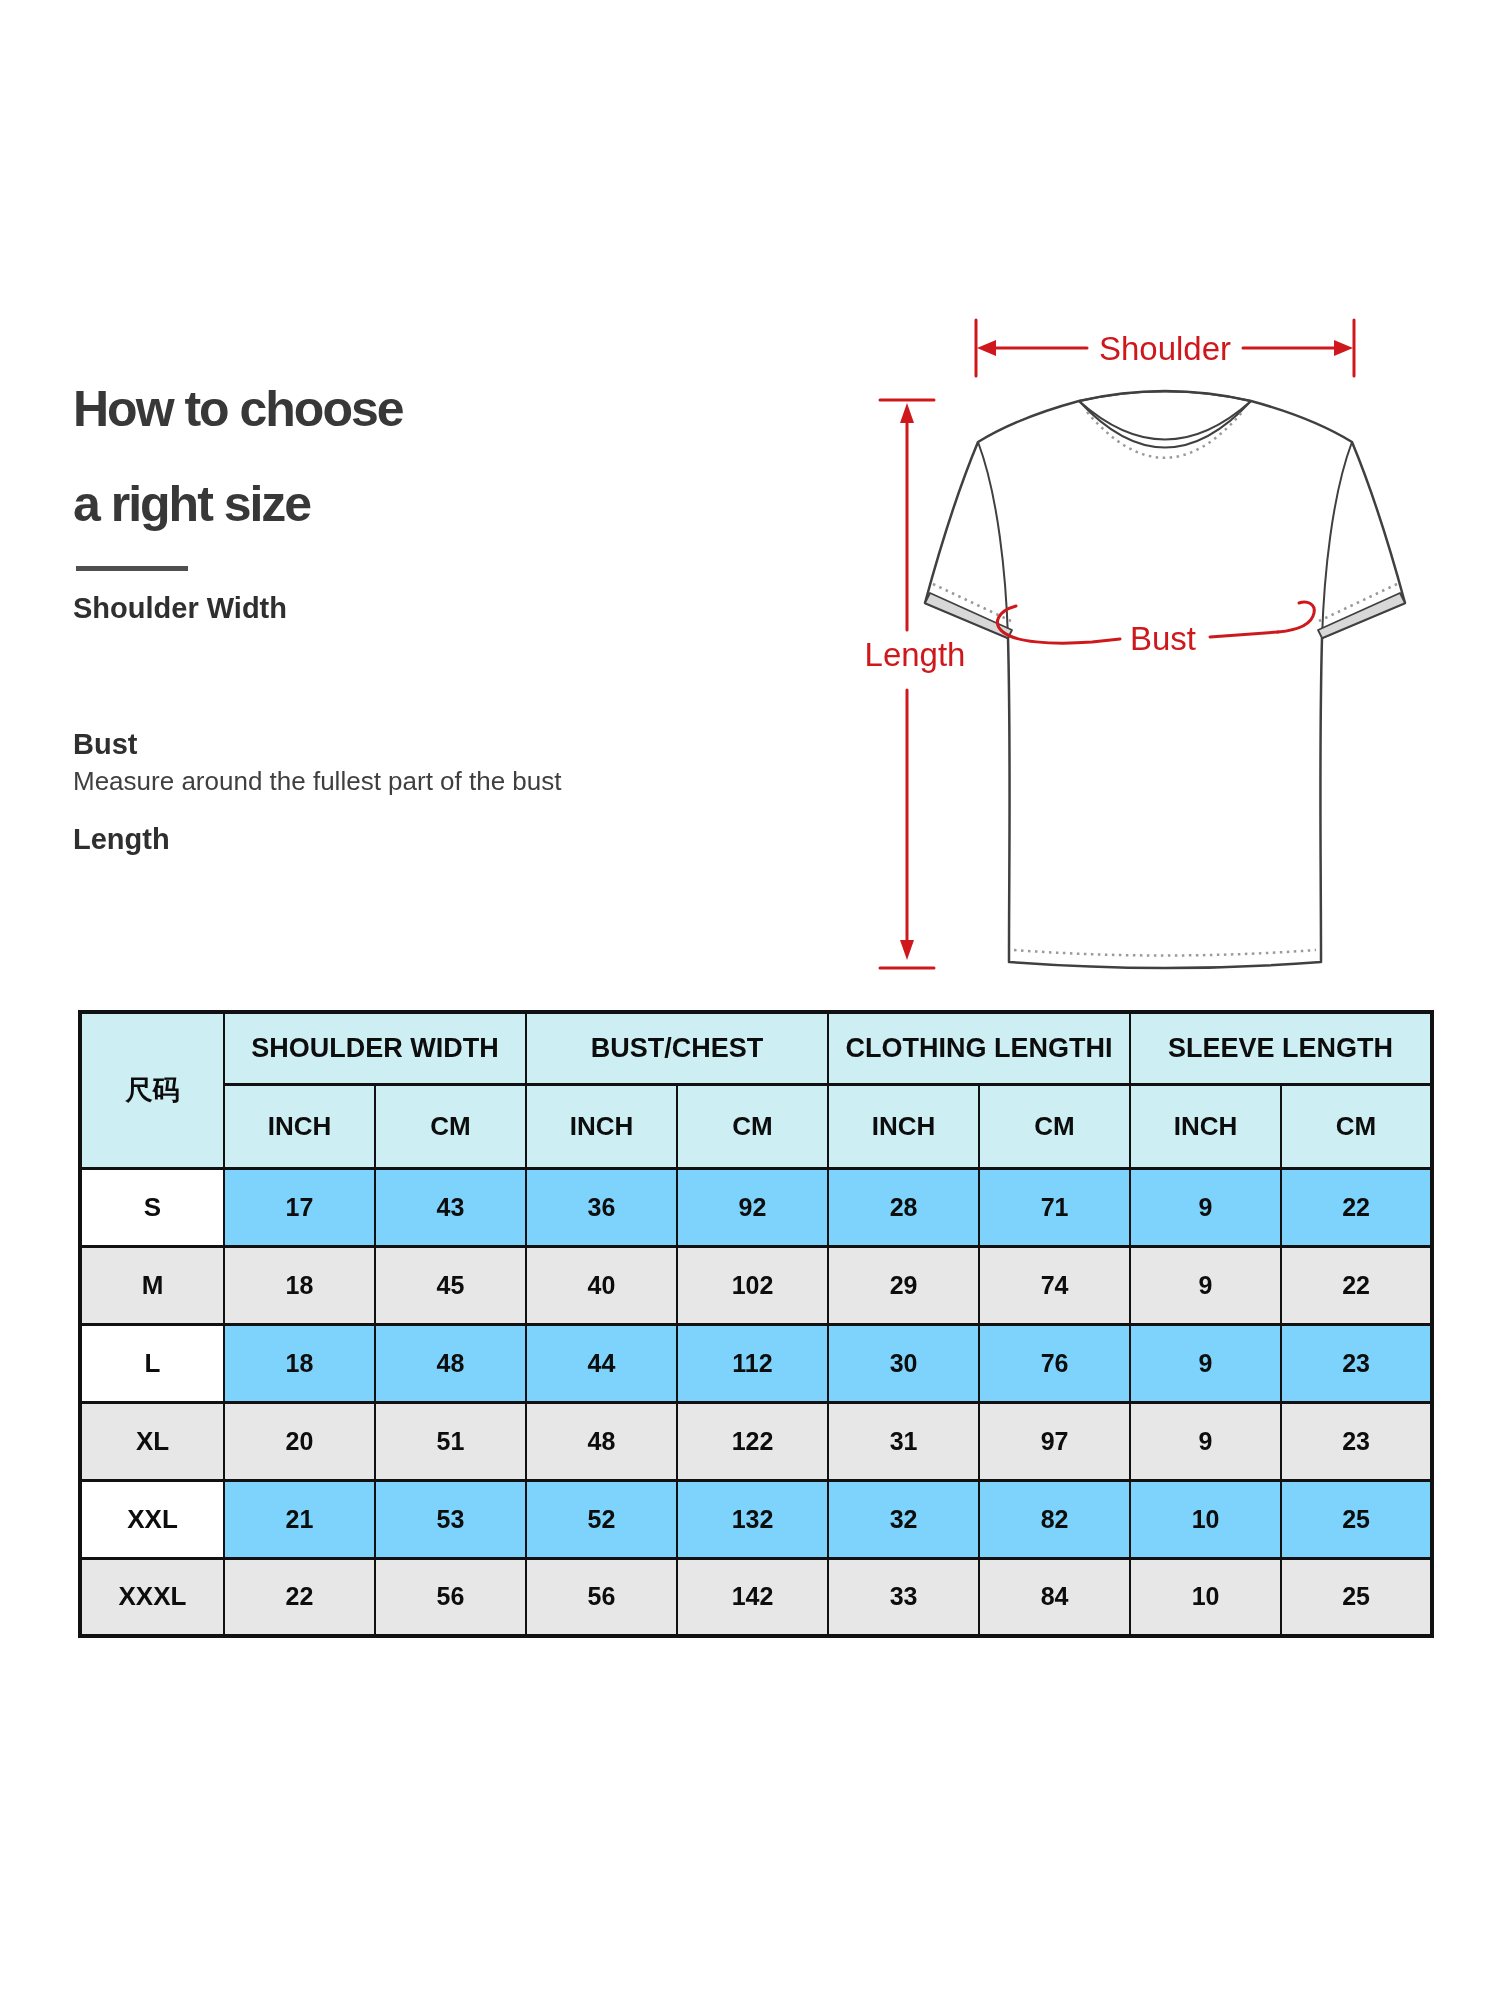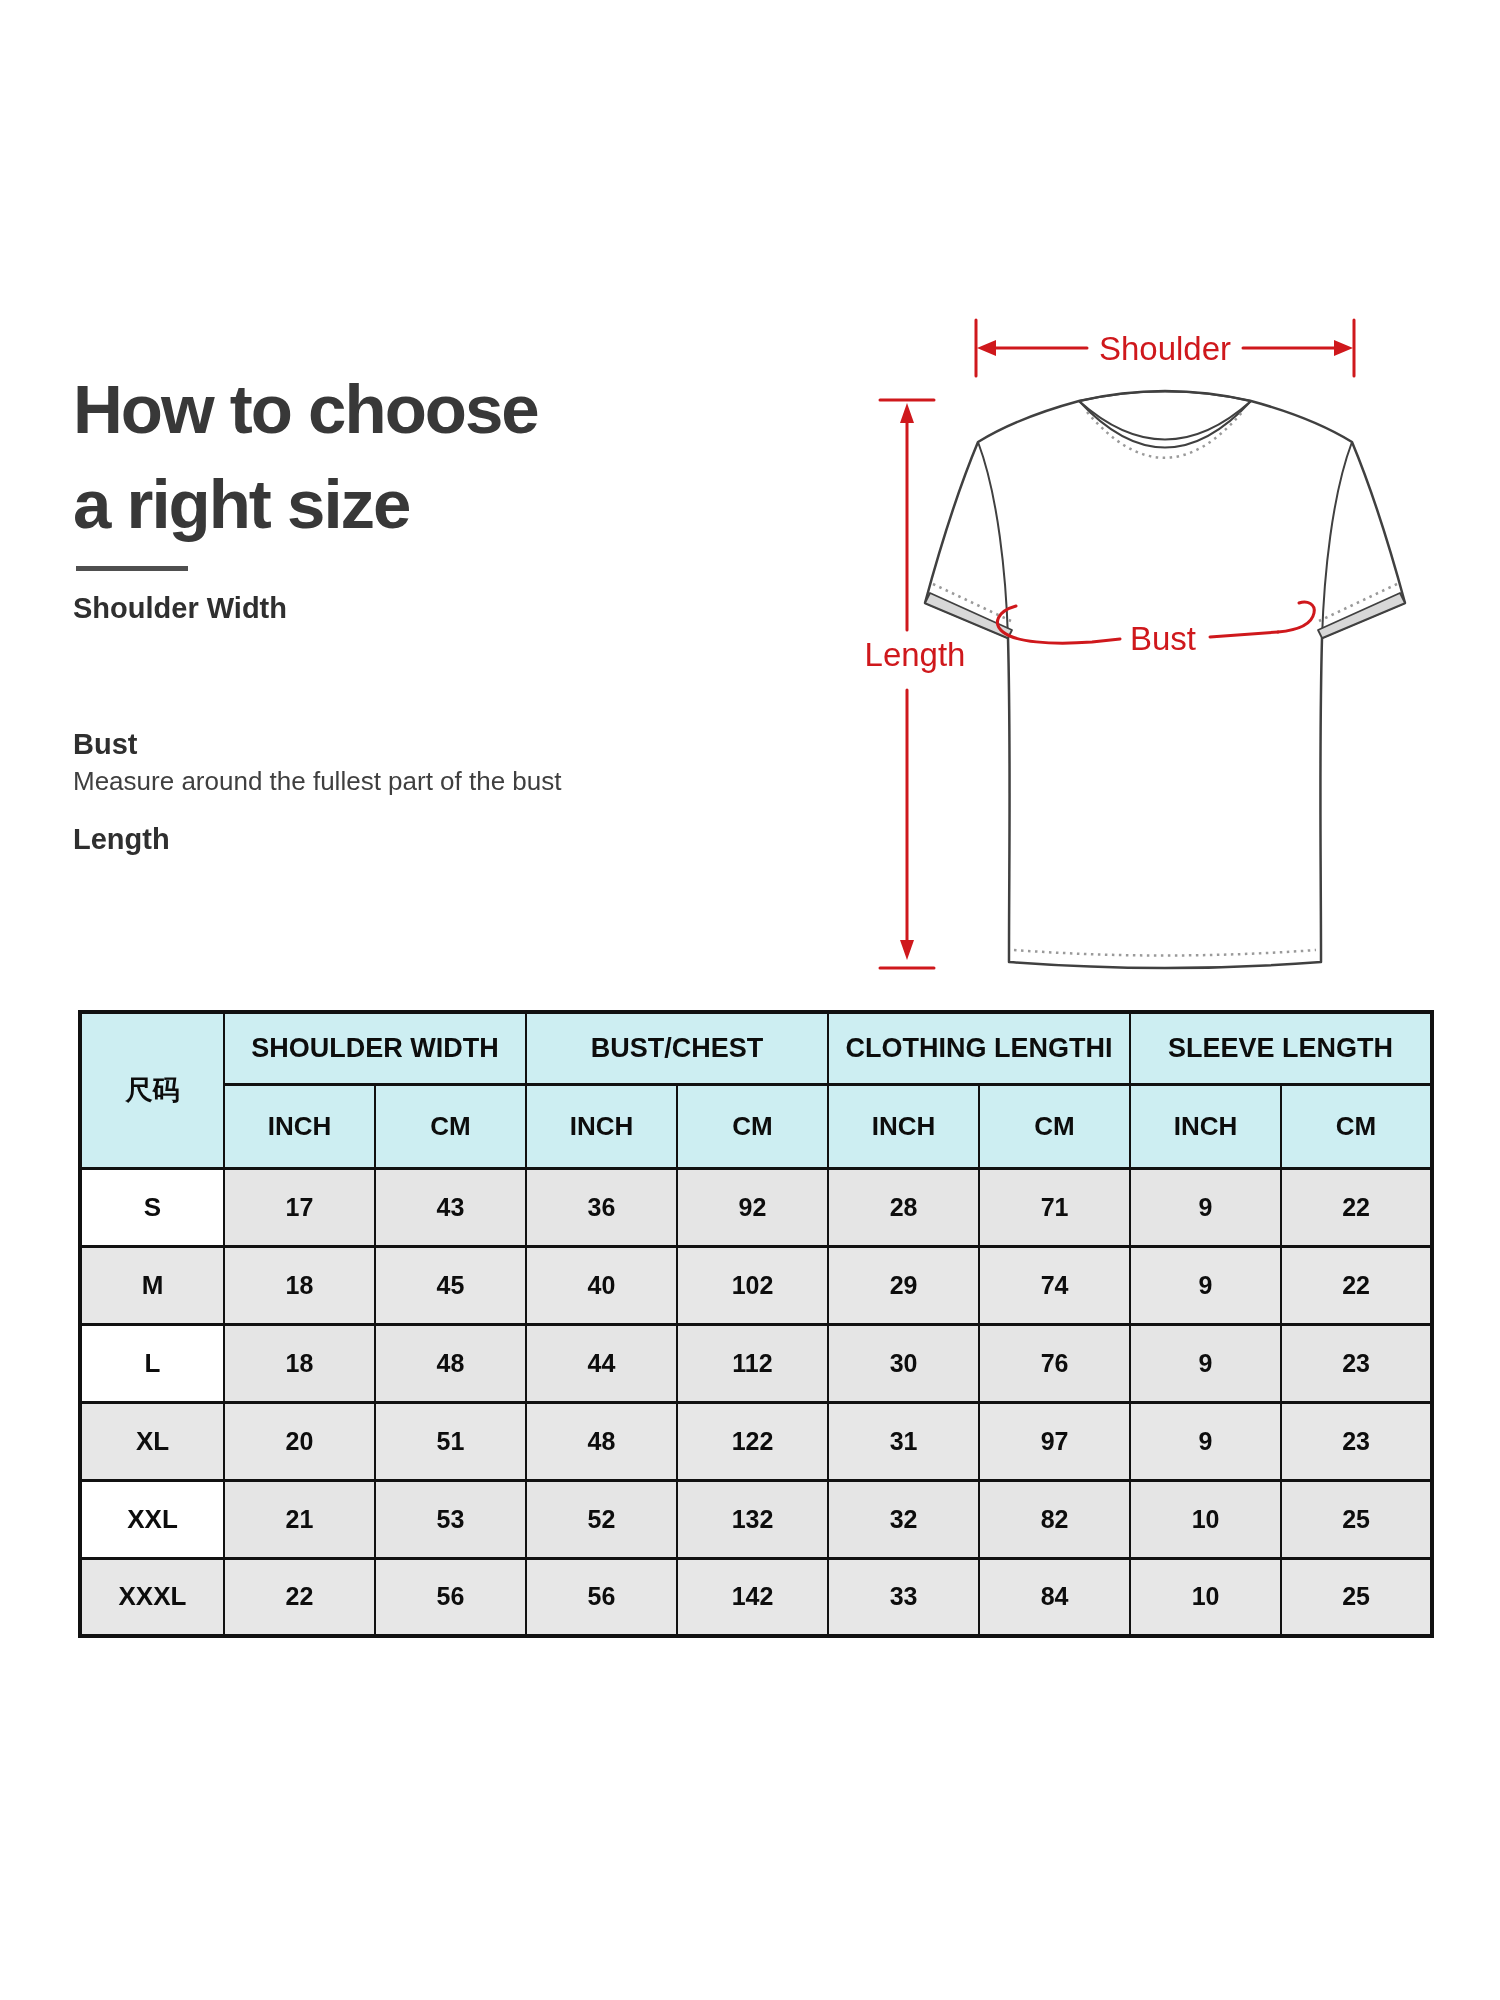--- a/index.html
+++ b/index.html
@@ -12,21 +12,21 @@
     --stitch-gray:#9a9a9a;
   }
   *{margin:0;padding:0;box-sizing:border-box;}
   html,body{background:#ffffff;}
   body{font-family:"Liberation Sans",sans-serif;}
   .canvas{position:relative;width:1500px;height:2000px;background:#ffffff;overflow:hidden;}
 
   
   .page-title{
     position:absolute;left:73px;top:362px;
-    font-size:69px;font-weight:700;line-height:95px;letter-spacing:-2px;
+    font-size:50px;font-weight:700;line-height:95px;letter-spacing:-2px;
     color:var(--text-dark);white-space:pre-line;
   }
   .title-divider{
     position:absolute;left:76px;top:566px;width:112px;height:5px;background:#4f4f4f;
   }
   .section-heading{
     position:absolute;left:73px;
     font-size:29px;font-weight:700;color:#2f2f2f;line-height:34px;
   }
   .section-body{
@@ -63,21 +63,21 @@
     border-top:3px solid var(--table-border);
     border-bottom:3px solid var(--table-border);
     vertical-align:middle;
   }
   .size-table thead th{background:var(--table-header-bg);}
   .size-table .group-row th{height:72px;font-size:27px;font-weight:700;}
   .size-table .unit-row th{height:84px;font-size:26px;font-weight:700;margin-top:46px;}
   .size-table .corner-cell{font-size:30px;font-weight:700;}
   .size-table tbody tr{height:78px;}
   .size-table tbody th{font-size:26px;font-weight:700;background:#ffffff;}
-  .size-table tbody td{font-size:25px;font-weight:700;background:#e5e5e5;}
+  .size-table tbody td{font-size:25px;font-weight:700;background:#7dd3fc;}
   .size-table tbody tr.alt th,.size-table tbody tr.alt td{background:var(--table-alt-row-bg);}
 </style>
 </head>
 <body>
 
 <div class="canvas">
 
   <h1 class="page-title">How to choose
 a right size</h1>
   <div class="title-divider"></div>

